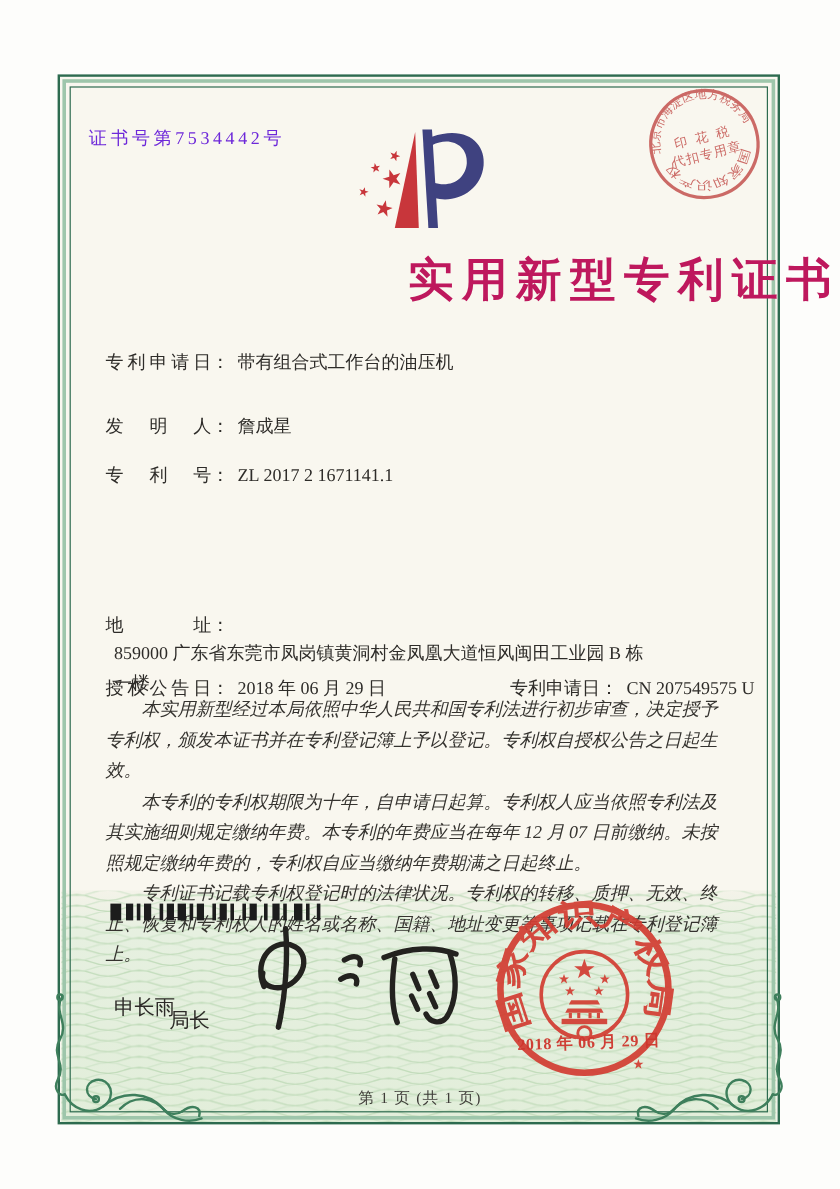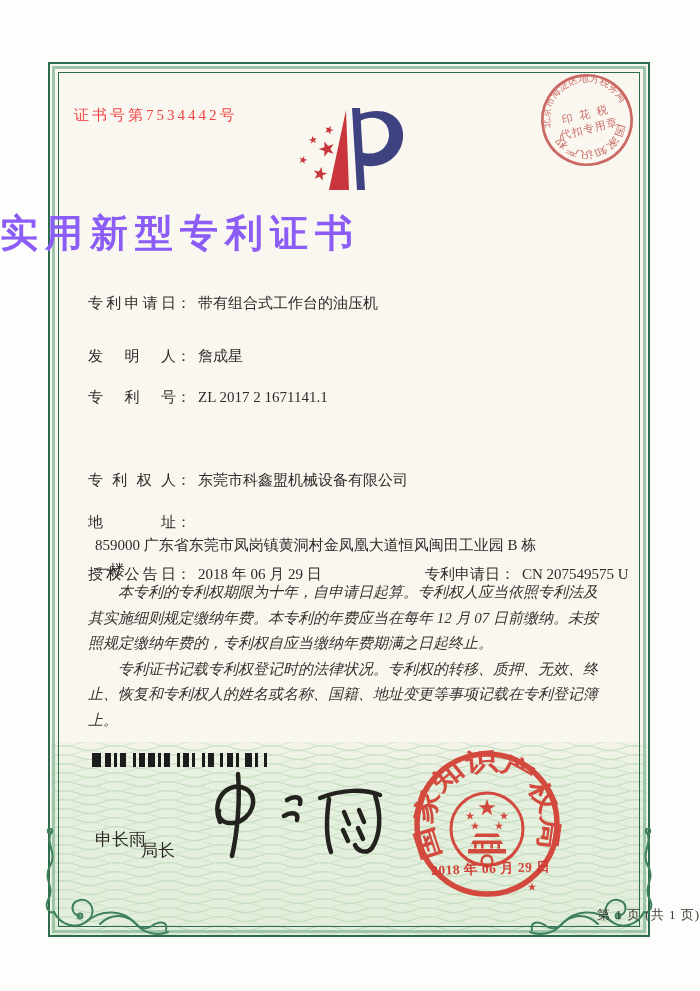--- a/index.html
+++ b/index.html
@@ -8,44 +8,44 @@
   
   .frame-outer{position:absolute;inset:62px 50px 54px 48px;border:2px solid #2d6b4f;}
   .frame-mid{position:absolute;inset:66px 54px 58px 52px;border:3px solid #9ec6ab;}
   .frame-inner{position:absolute;inset:72px 60px 64px 58px;border:1px solid #2d6b4f;}
   .inner-bg{position:absolute;inset:64px 52px 56px 50px;background:#f9f7ef;}
   
   .green-zone{position:absolute;left:51px;right:53px;top:742px;bottom:55px;
               background:linear-gradient(180deg,#f4f3e9 0%,#e6f0e0 18%,#e2eeda 100%);}
   .green-zone svg{position:absolute;inset:0;width:100%;height:100%;}
   
-  .certno{position:absolute;left:74px;top:106px;font-size:15px;letter-spacing:3px;color:#ef4444;}
-  
-  .title{position:absolute;left:0;right:0;top:208px;text-align:left;font-size:38px;
-         font-weight:bold;letter-spacing:7px;color:#8b5cf6;}
+  .certno{position:absolute;left:74px;top:106px;font-size:15px;letter-spacing:3px;color:#6d28d9;}
+  
+  .title{position:absolute;left:0;right:0;top:208px;text-align:right;font-size:38px;
+         font-weight:bold;letter-spacing:7px;color:#be185d;}
   
   .row{position:absolute;left:88px;width:530px;font-size:15px;line-height:22px;}
   .flabel{display:inline-block;width:88px;text-align:justify;text-align-last:justify;vertical-align:top;}
   .fcolon{vertical-align:top;}
   .fvalue{margin-left:7px;vertical-align:top;}
   .fvalue.addr{display:inline-block;width:452px;line-height:25px;}
   .row .grp2{position:absolute;left:337px;top:0;white-space:nowrap;}
   
   .body-text{position:absolute;left:88px;width:524px;top:580px;font-size:15px;line-height:25.5px;
              font-style:italic;color:#35332f;}
   .body-text p{margin:0;text-indent:2em;}
   
   .barcode{position:absolute;left:92px;top:753px;width:182px;height:14px;display:flex;}
   .barcode span{height:100%;flex:0 0 auto;}
   
   .sig-title{position:absolute;left:95px;top:839px;font-size:17px;color:#2c2a27;font-family:"Liberation Sans","DejaVu Sans",sans-serif;margin-left:46px;}
   .sig-name{position:absolute;left:95px;top:828px;font-size:17px;color:#2c2a27;font-family:"Liberation Sans","DejaVu Sans",sans-serif;}
   .sig-hand{position:absolute;left:192px;top:768px;}
   
-  .footer{position:absolute;left:0;right:0;top:906px;text-align:right;font-size:13px;
+  .footer{position:absolute;left:0;right:0;top:906px;text-align:center;font-size:13px;
           letter-spacing:1px;color:#3e3c38;}
   
   .tax-stamp{position:absolute;left:533px;top:66px;}
   .seal{position:absolute;left:408px;top:745px;}
   .seal-date{position:absolute;left:431px;top:860px;font-size:13.5px;font-weight:bold;color:#ce372e;
              letter-spacing:.5px;transform:rotate(-2deg);opacity:.95;white-space:nowrap;}
   .ornament-l{position:absolute;left:40px;top:826px;}
   .ornament-r{position:absolute;right:42px;top:826px;transform:scaleX(-1);}
   .logo{position:absolute;left:291px;top:104px;}
 </style>
@@ -137,34 +137,32 @@
 
   <div class="row" style="top:292px">
     <span class="flabel">专利申请日</span><span class="fcolon">：</span><span class="fvalue">带有组合式工作台的油压机</span>
   </div>
   <div class="row" style="top:345px">
     <span class="flabel">发明人</span><span class="fcolon">：</span><span class="fvalue">詹成星</span>
   </div>
   <div class="row" style="top:386px">
     <span class="flabel">专利号</span><span class="fcolon">：</span><span class="fvalue">ZL 2017 2 1671141.1</span>
   </div>
-  <div class="row" style="top:469px">
-    <span class="flabel">专利权人</span><span class="fcolon">：</span><span class="fvalue">东莞市科鑫盟机械设备有限公司</span>
-  </div>
   <div class="row" style="top:511px">
     <span class="flabel">地址</span><span class="fcolon">：</span><span class="fvalue addr">859000 广东省东莞市凤岗镇黄洞村金凤凰大道恒风闽田工业园 B 栋一楼</span>
   </div>
   <div class="row" style="top:563px">
     <span class="flabel">授权公告日</span><span class="fcolon">：</span><span class="fvalue">2018 年 06 月 29 日</span>
     <span class="grp2">
       <span>专利申请日</span><span>：</span><span class="fvalue">CN 207549575 U</span>
     </span>
   </div>
 
   <div class="body-text">
+    <p>本实用新型经过本局依照中华人民共和国专利法进行初步审查，决定授予专利权，颁发本证书并在专利登记簿上予以登记。专利权自授权公告之日起生效。</p>
     <p>本专利的专利权期限为十年，自申请日起算。专利权人应当依照专利法及其实施细则规定缴纳年费。本专利的年费应当在每年 12 月 07 日前缴纳。未按照规定缴纳年费的，专利权自应当缴纳年费期满之日起终止。</p>
     <p>专利证书记载专利权登记时的法律状况。专利权的转移、质押、无效、终止、恢复和专利权人的姓名或名称、国籍、地址变更等事项记载在专利登记簿上。</p>
   </div>
 
   <div class="barcode">
       <span style="width:9.41px;background:#1c1c1c;"></span>
       <span style="width:3.14px;"></span>
       <span style="width:6.28px;background:#1c1c1c;"></span>
       <span style="width:3.14px;"></span>
       <span style="width:3.14px;background:#1c1c1c;"></span>

